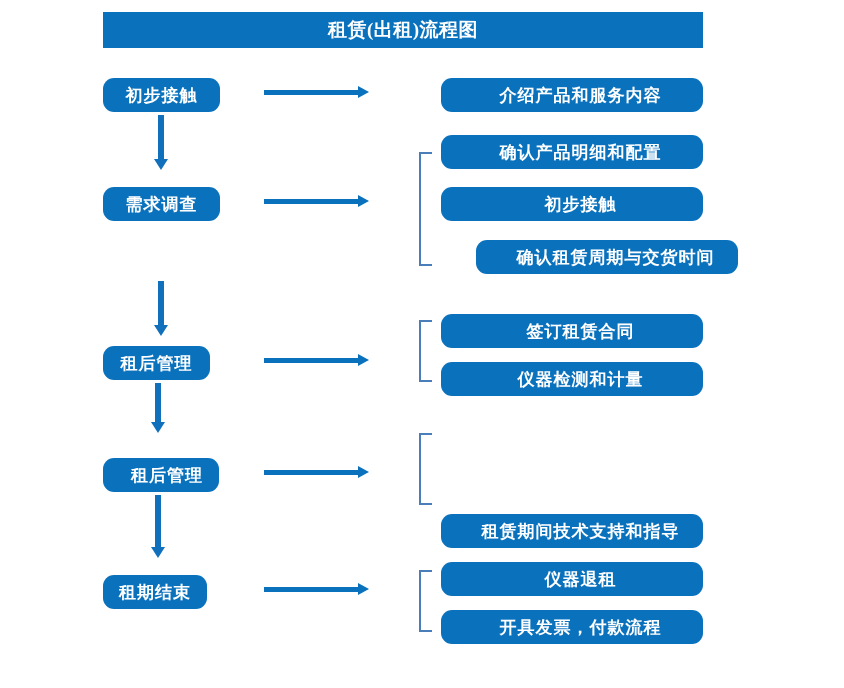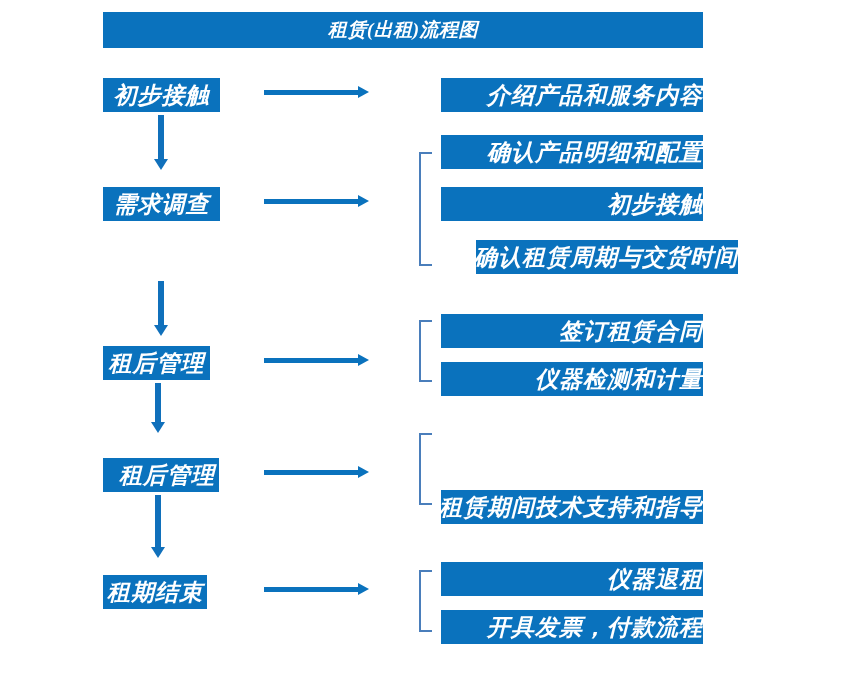--- a/index.html
+++ b/index.html
@@ -9,21 +9,20 @@
   }
   body {
     font-family: "Liberation Serif", "DejaVu Serif", serif;
   }
   #canvas {
     position: relative;
     width: 800px;
     height: 688px;
     background: #ffffff;
     overflow: hidden;
-    font-style: italic;
   }
   .title-bar {
     position: absolute;
     left: 103px;
     top: 12px;
     width: 600px;
     height: 36px;
     background: #0a72bd;
     color: #ffffff;
     font-size: 19px;
@@ -34,30 +33,31 @@
     letter-spacing: 0.5px;
   }
   .node {
     position: absolute;
     background: #0a72bd;
     color: #ffffff;
     font-weight: bold;
     display: flex;
     align-items: center;
     height: 34px;
-    font-size: 23px;
+    font-size: 17px;
     letter-spacing: 1px;
     white-space: nowrap;
+    border-radius: 11px;
   }
   .node.left {
     justify-content: center;
     left: 103px;
   }
   .node.right {
-    justify-content: flex-end;
+    justify-content: center;
     left: 441px;
     width: 262px;
     padding-left: 17px;
     box-sizing: border-box;
   }
   
   .h-arrow {
     position: absolute;
     height: 12px;
   }
@@ -176,21 +176,21 @@
   </div>
   <div class="h-arrow" style="left:264px; top:466px; width:105px;">
     <div class="shaft" style="width:94px;"></div>
     <div class="head" style="left:94px;"></div>
   </div>
   <div class="v-arrow" style="left:151px; top:495px; height:63px;">
     <div class="shaft" style="height:52px;"></div>
     <div class="head" style="top:52px;"></div>
   </div>
   <div class="bracket" style="left:419px; top:433px; height:72px;"></div>
-  <div class="node right" style="top:490px;">
+  <div class="node right" style="top:514px;">
     <span>租赁期间技术支持和指导</span>
   </div>
 
   <div class="node left" style="left:103px; top:575px; width:104px;">
     <span>租期结束</span>
   </div>
   <div class="h-arrow" style="left:264px; top:583px; width:105px;">
     <div class="shaft" style="width:94px;"></div>
     <div class="head" style="left:94px;"></div>
   </div>

